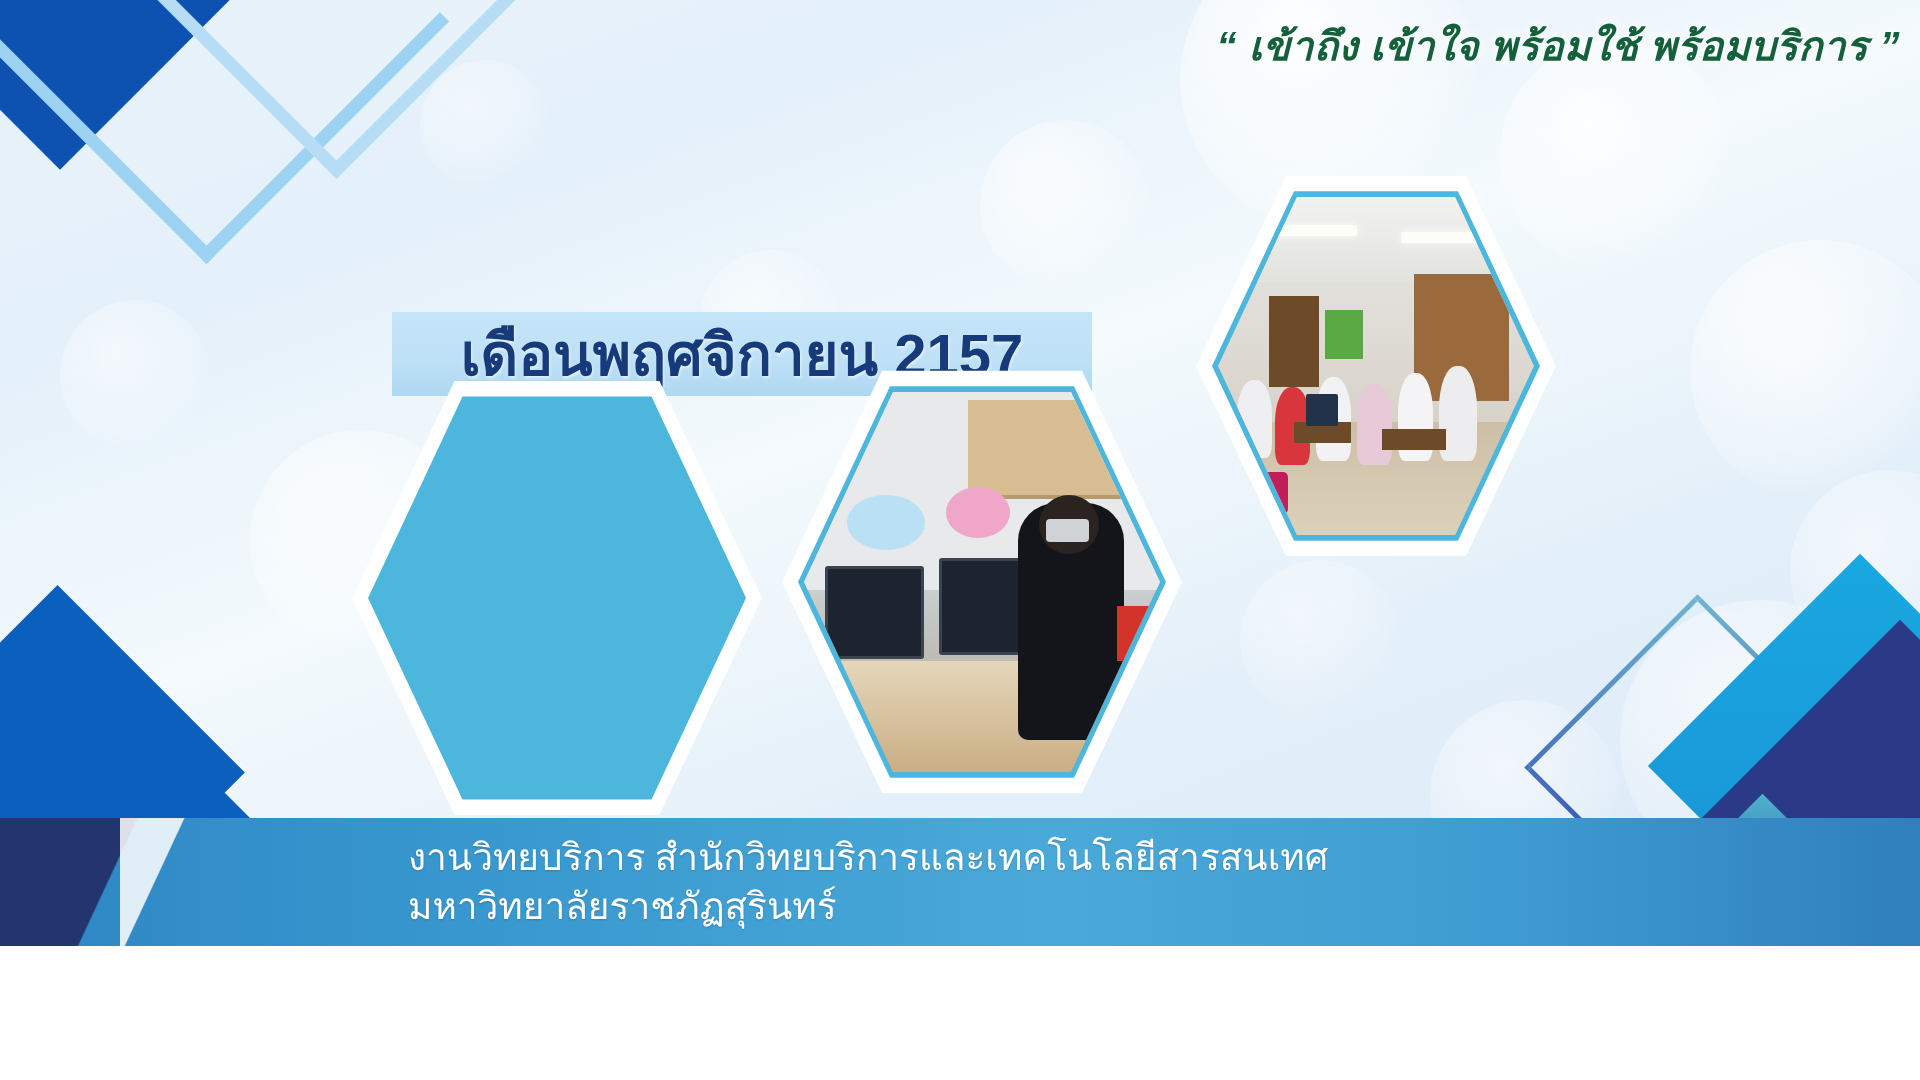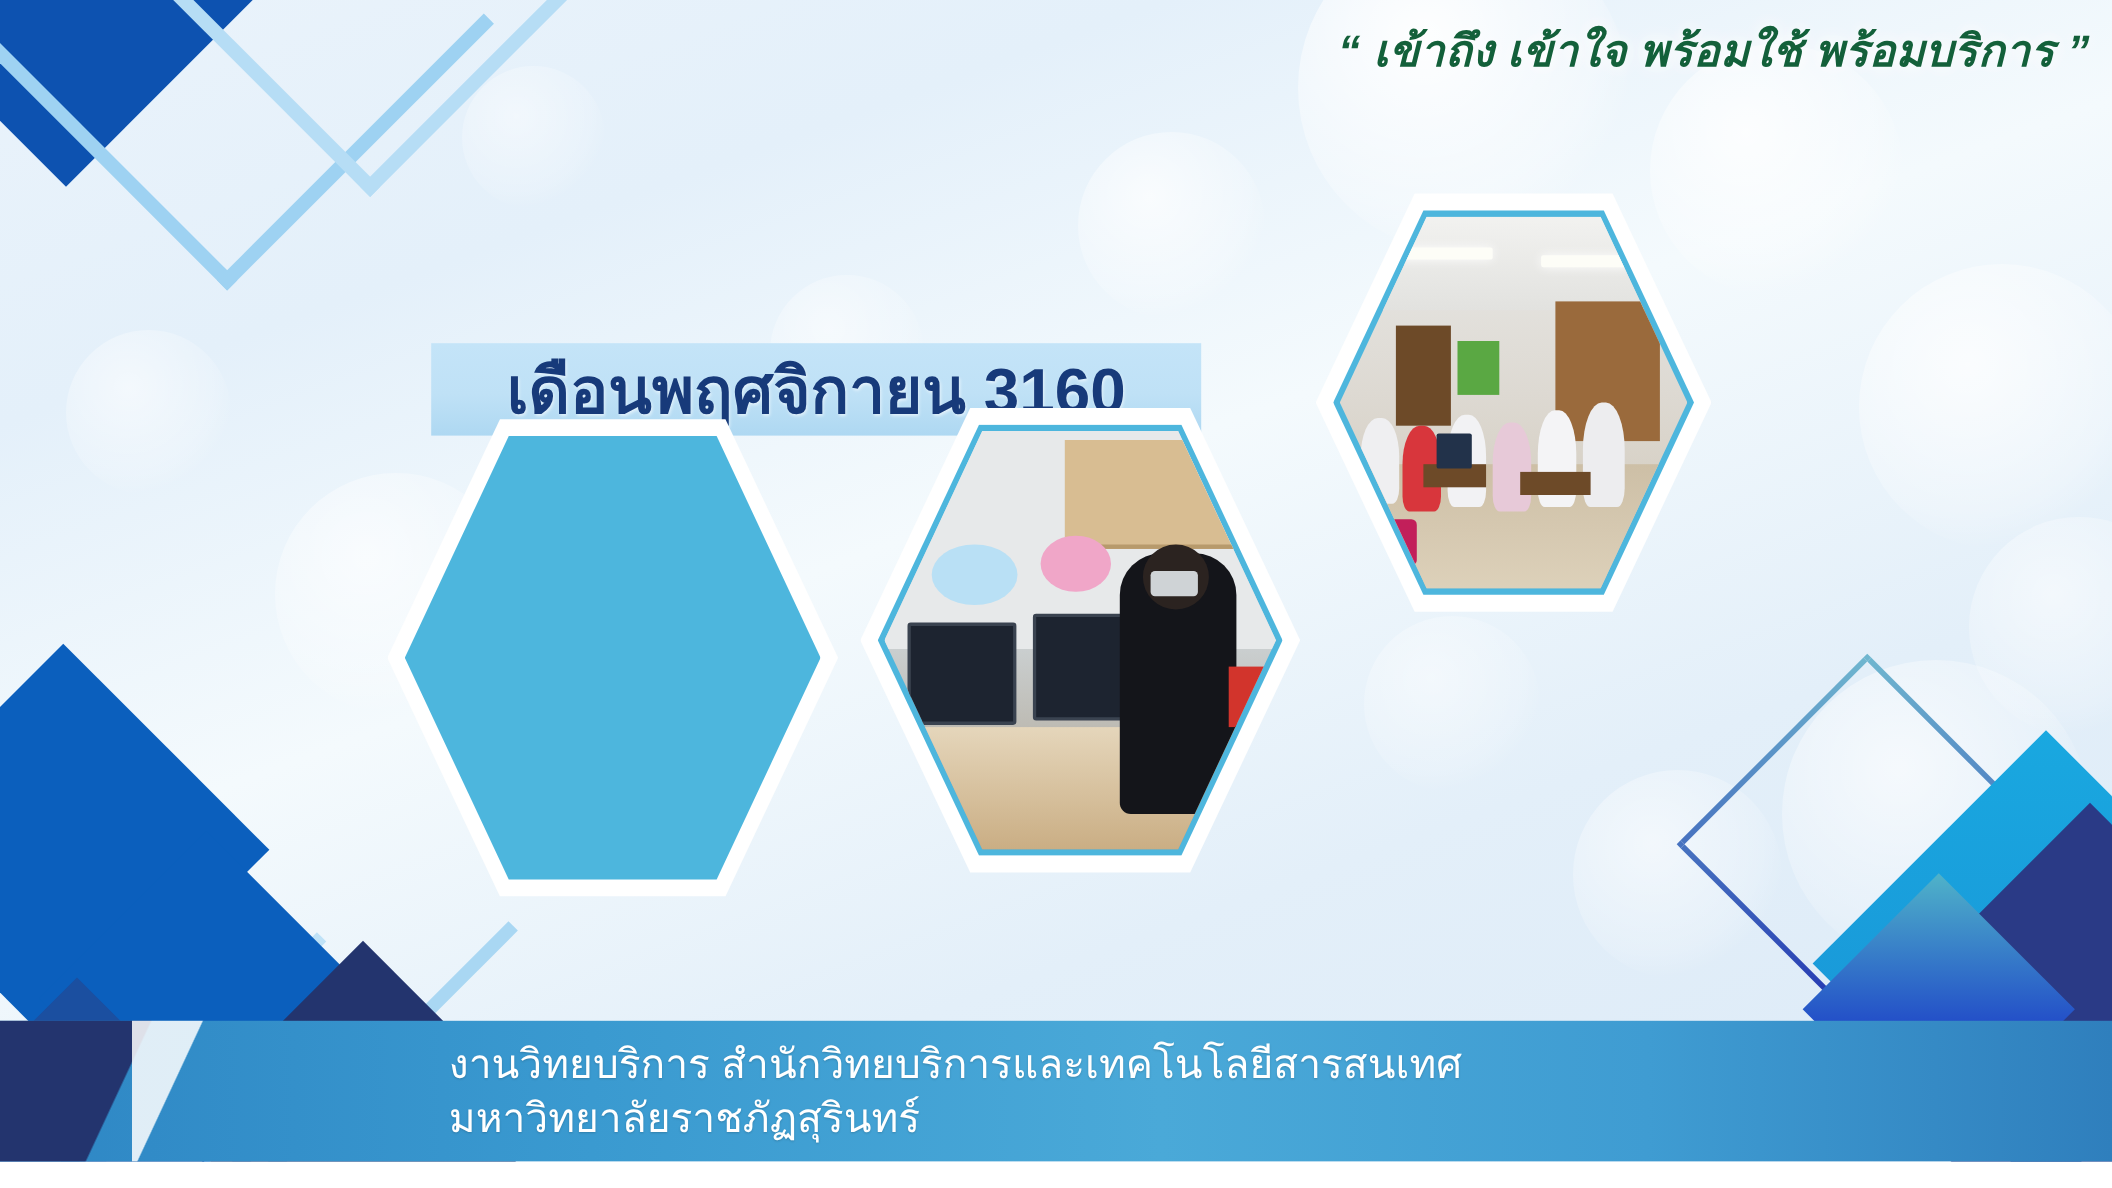--- a/index.html
+++ b/index.html
@@ -1,20 +1,20 @@
 <!DOCTYPE html>
 <html><head>
 <meta charset="utf-8">
 <style>
   html,body{margin:0;padding:0;}
   body{
     width:1920px;height:1080px;overflow:hidden;
     font-family:"Liberation Sans","DejaVu Sans",sans-serif;
   }
-  .stage{position:relative;width:1920px;height:1056px;overflow:hidden;
+  .stage{position:relative;width:1920px;height:946px;overflow:hidden;
     background:linear-gradient(160deg,#eaf3fb 0%,#e4f0fa 22%,#f4fafd 45%,#e3eff9 70%,#dceaf7 100%);}
 
   
   .bokeh{position:absolute;border-radius:50%;background:radial-gradient(circle at 38% 35%,rgba(255,255,255,.95),rgba(255,255,255,.30) 58%,rgba(255,255,255,0) 72%);pointer-events:none;}
   .bk1{left:1180px;top:-70px;width:300px;height:300px;}
   .bk2{left:1500px;top:40px;width:230px;height:230px;opacity:.85;}
   .bk3{left:1690px;top:240px;width:260px;height:260px;opacity:.8;}
   .bk4{left:980px;top:120px;width:170px;height:170px;opacity:.75;}
   .bk5{left:250px;top:430px;width:220px;height:220px;opacity:.7;}
   .bk6{left:60px;top:300px;width:150px;height:150px;opacity:.6;}
@@ -132,21 +132,21 @@
   .logo-book:before,.logo-book:after{content:"";position:absolute;top:0;width:21px;height:30px;}
   .logo-book:before{left:0;background:#19a05a;border-radius:12px 2px 2px 10px;transform:skewY(-10deg);}
   .logo-book:after{right:0;background:#a634c0;border-radius:2px 12px 10px 2px;transform:skewY(10deg);}
   .logo-word{font-size:23px;font-weight:bold;color:#1b8a3f;line-height:1;letter-spacing:-.5px;
     font-family:"Liberation Serif",serif;}
   .logo-sub{font-size:5px;color:#21693a;letter-spacing:.2px;margin-top:2px;}
   .logo-pill{margin-top:3px;background:#1b8a3f;color:#fff;font-size:5px;
     padding:1px 8px;border-radius:7px;}
   .footer-text{position:absolute;left:408px;bottom:14px;color:#ffffff;}
   .ft-line{font-size:37px;font-weight:500;line-height:1.32;white-space:nowrap;
-    text-shadow:0 1px 2px rgba(0,0,0,.18);}
+    text-shadow:0 1px 2px rgba(0,0,0,.18);font-family:Liberation Serif, serif;}
 </style>
 </head>
 <body>
 
 <div class="stage">
 
   <div class="bokeh bk1"></div>
   <div class="bokeh bk2"></div>
   <div class="bokeh bk3"></div>
   <div class="bokeh bk4"></div>
@@ -172,21 +172,21 @@
 
   <div class="r-outline"></div>
   <div class="r-cyan"></div>
   <div class="r-navy"></div>
   <div class="r-fill"></div>
 
   <div class="tagline">“ เข้าถึง เข้าใจ พร้อมใช้ พร้อมบริการ ”</div>
 
 
   <div class="sub-band"></div>
-  <div class="sub-text">เดือนพฤศจิกายน 3160</div>
+  <div class="sub-text">เดือนพฤศจิกายน 2157</div>
 
   <div class="hexwrap" style="left:352px;top:372px;width:410px;height:452px;">
     <div class="hex">
       <div class="hex-inner"></div>
     </div>
   </div>
 
   <div class="hexwrap" style="left:782px;top:362px;width:400px;height:440px;">
     <div class="hex">
       <div class="hex-inner"></div>

